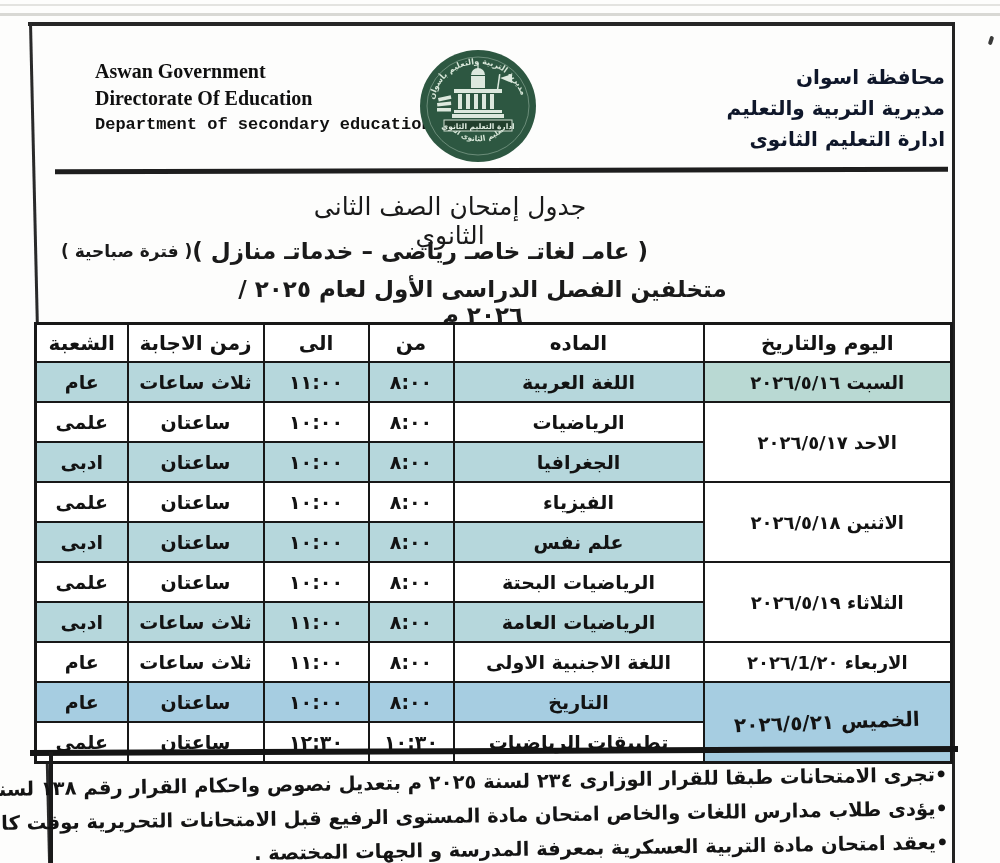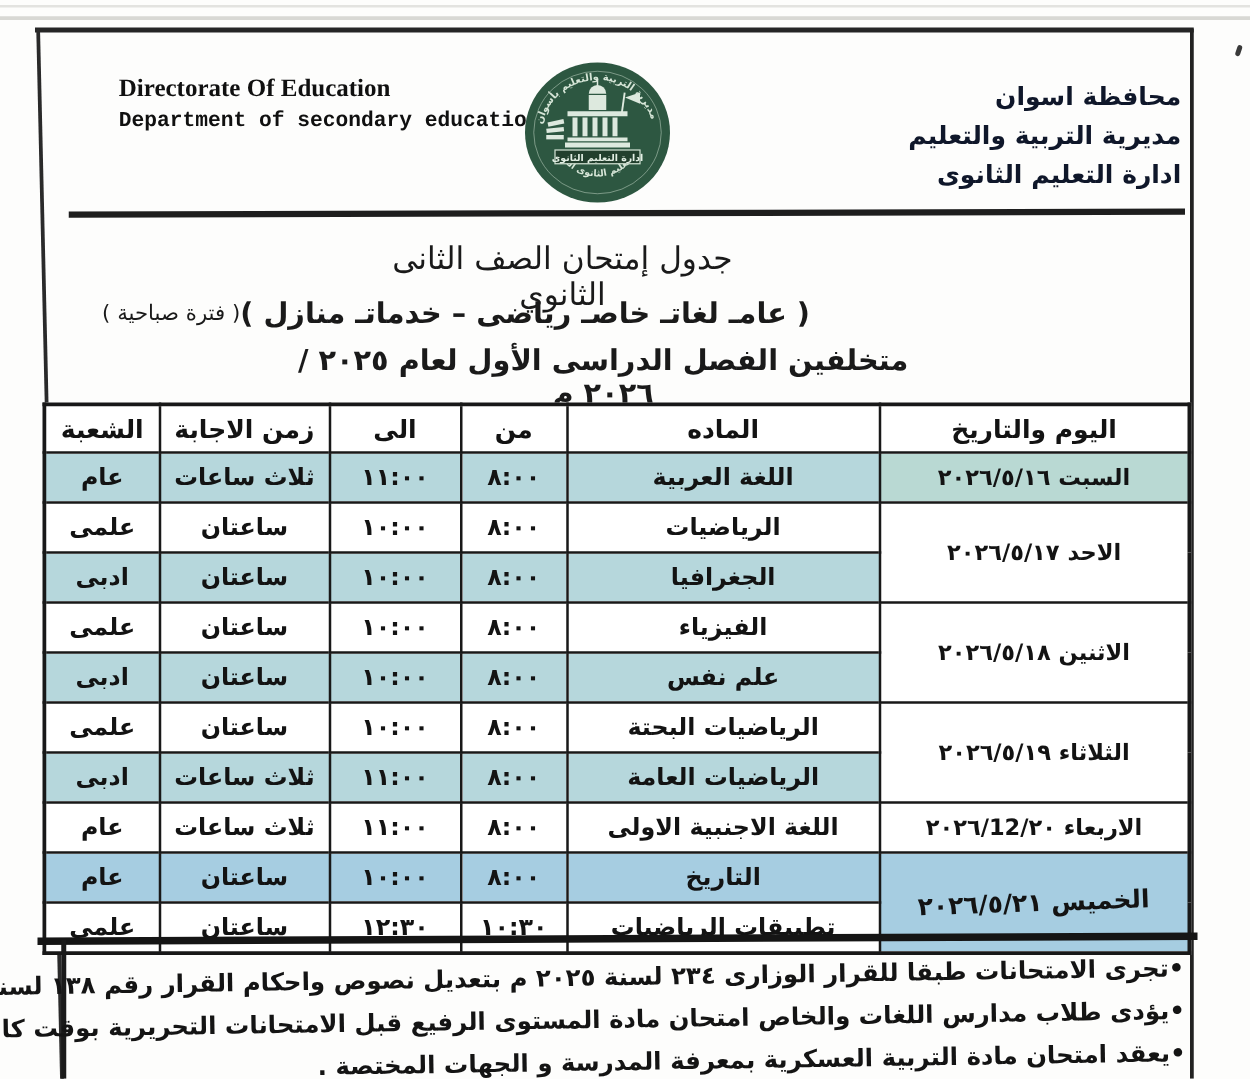--- a/index.html
+++ b/index.html
@@ -31,21 +31,21 @@
   .en-line1{font-size:20px;line-height:27px;}
   .en-line2{font-size:20px;line-height:27px;}
   .en-line3{font-family:Liberation Mono, monospace;font-size:17px;line-height:26px;font-weight:bold;}
   .ar-header{position:absolute;right:55px;top:62px;direction:rtl;text-align:right;font-weight:bold;font-size:20px;line-height:31px;color:#0f172a;}
   .seal{position:absolute;left:418px;top:48px;}
   .header-rule{position:absolute;left:55px;top:168px;width:893px;height:5px;background:#1e1e1e;transform:rotate(-0.15deg);}
   
   .title-main{position:absolute;left:290px;top:192px;width:320px;text-align:center;direction:rtl;font-size:25px;font-weight:normal;}
   .title-line2{position:absolute;left:110px;top:238px;width:538px;display:flex;direction:rtl;justify-content:space-between;align-items:center;}
   .title-tracks{font-size:23px;font-weight:bold;white-space:nowrap;}
-  .title-period{font-size:17px;font-weight:normal;white-space:nowrap;}
+  .title-period{font-size:17px;font-weight:bold;white-space:nowrap;}
   .title-line3{position:absolute;left:235px;top:276px;width:495px;text-align:center;direction:rtl;font-size:23px;font-weight:bold;}
   
   .exam-table{
     position:absolute;left:34px;top:322px;width:916px;
     border-collapse:collapse;direction:rtl;table-layout:fixed;
     font-weight:bold;color:#131313;border:3px solid #181818;
     background:#fff;
   }
   .exam-table th,.exam-table td{border:2px solid #181818;text-align:center;vertical-align:middle;padding:0 2px;overflow:hidden;}
   .exam-table th{font-size:20px;height:36px;}
@@ -71,20 +71,21 @@
 <div class="scan-line-1"></div>
 <div class="scan-line-2"></div>
 <div class="mark-top-right"></div>
 <div class="mark-dot"></div>
 
 <div class="frame-top"></div>
 <div class="frame-left"></div>
 <div class="frame-right"></div>
 
 <div class="en-header">
+  <div class="en-line1">Aswan Government</div>
   <div class="en-line2">Directorate Of Education</div>
   <div class="en-line3">Department of secondary education</div>
 </div>
 
 <div class="seal">
   <svg width="120" height="118" viewBox="0 0 120 118">
     <ellipse cx="60" cy="58" rx="58" ry="56" fill="#2d5741"></ellipse>
     <ellipse cx="60" cy="58" rx="51" ry="49" fill="none" stroke="#c9dccc" stroke-width="0.8" opacity="0.5"></ellipse>
     <path id="arcT" d="M 15,60 A 45,44 0 0 1 105,60" fill="none"></path>
     <text font-size="8" fill="#d7e6d8" font-weight="bold">
@@ -202,21 +203,21 @@
       <td>علمى</td>
     </tr>
     <tr>
       <td class="hl">الرياضيات العامة</td>
       <td class="hl">٨:٠٠</td>
       <td class="hl">١١:٠٠</td>
       <td class="hl">ثلاث ساعات</td>
       <td class="hl">ادبى</td>
     </tr>
     <tr>
-      <td class="day-cell">الاربعاء ٢٠٢٦/12/٢٠</td>
+      <td class="day-cell">الاربعاء ٢٠٢٦/1/٢٠</td>
       <td>اللغة الاجنبية الاولى</td>
       <td>٨:٠٠</td>
       <td>١١:٠٠</td>
       <td>ثلاث ساعات</td>
       <td>عام</td>
     </tr>
     <tr>
       <td class="day-cell day-thu hl2" rowspan="2">
         <span>الخميس ٢٠٢٦/٥/٢١</span>
       </td>

